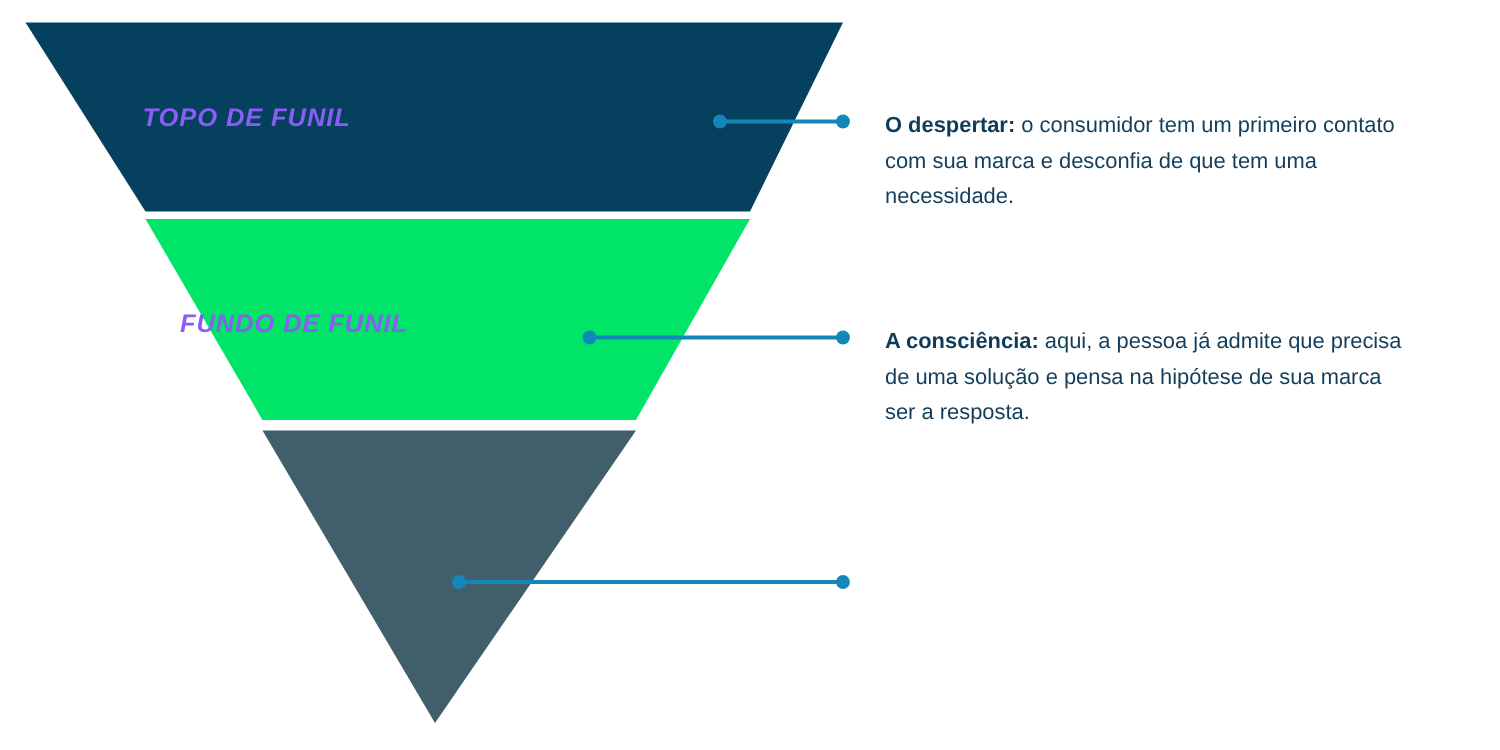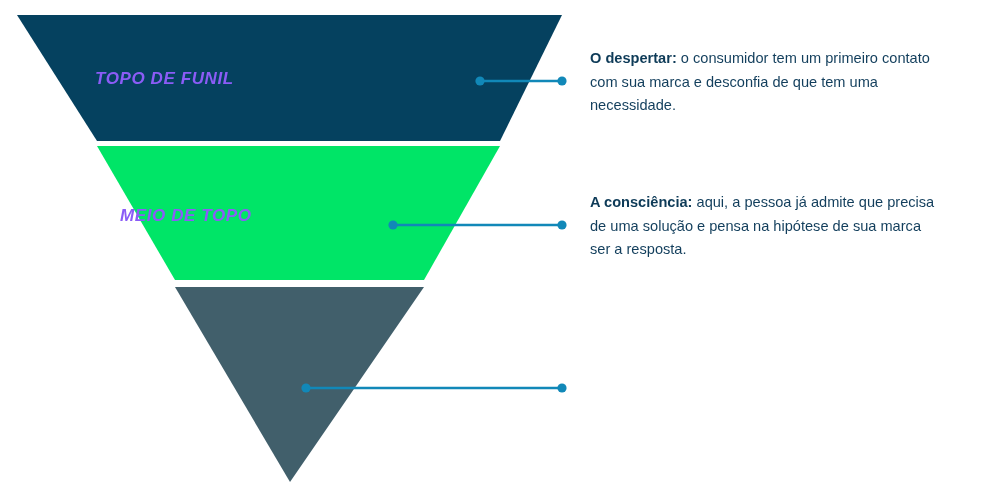--- a/index.html
+++ b/index.html
@@ -56,20 +56,21 @@
     width: 200px;
   }
   .desc {
     position: absolute;
     left: 590px;
     width: 352px;
     font-family: "Liberation Sans", sans-serif;
     font-size: 14.6px;
     line-height: 1.62;
     color: #123E5C;
+    margin-top: 26px;
   }
   .desc .lead {
     font-weight: bold;
     color: #0E3B58;
   }
   .desc-1 { top: 47px; }
   .desc-2 { top: 191px; }
   .desc-3 { top: 351px; }
 </style>
 </head>
@@ -99,21 +100,21 @@
 
     <g>
       <line x1="306" y1="388" x2="562" y2="388" stroke="#1188B8" stroke-width="2.6"></line>
       <circle cx="306" cy="388" r="4.6" fill="#1188B8"></circle>
       <circle cx="562" cy="388" r="4.6" fill="#1188B8"></circle>
     </g>
   </svg>
 
   <div class="stage-label label-top">TOPO DE FUNIL</div>
 
-  <div class="stage-label label-mid">MEIO DE TOPO</div>
+  <div class="stage-label label-mid">FUNDO DE FUNIL</div>
 
 
   <div class="desc desc-1">
     <span class="lead">O despertar:</span><span> o consumidor tem um primeiro contato com sua marca e desconfia de que tem uma necessidade.</span>
   </div>
 
   <div class="desc desc-2">
     <span class="lead">A consciência:</span><span> aqui, a pessoa já admite que precisa de uma solução e pensa na hipótese de sua marca ser a resposta.</span>
   </div>
 

